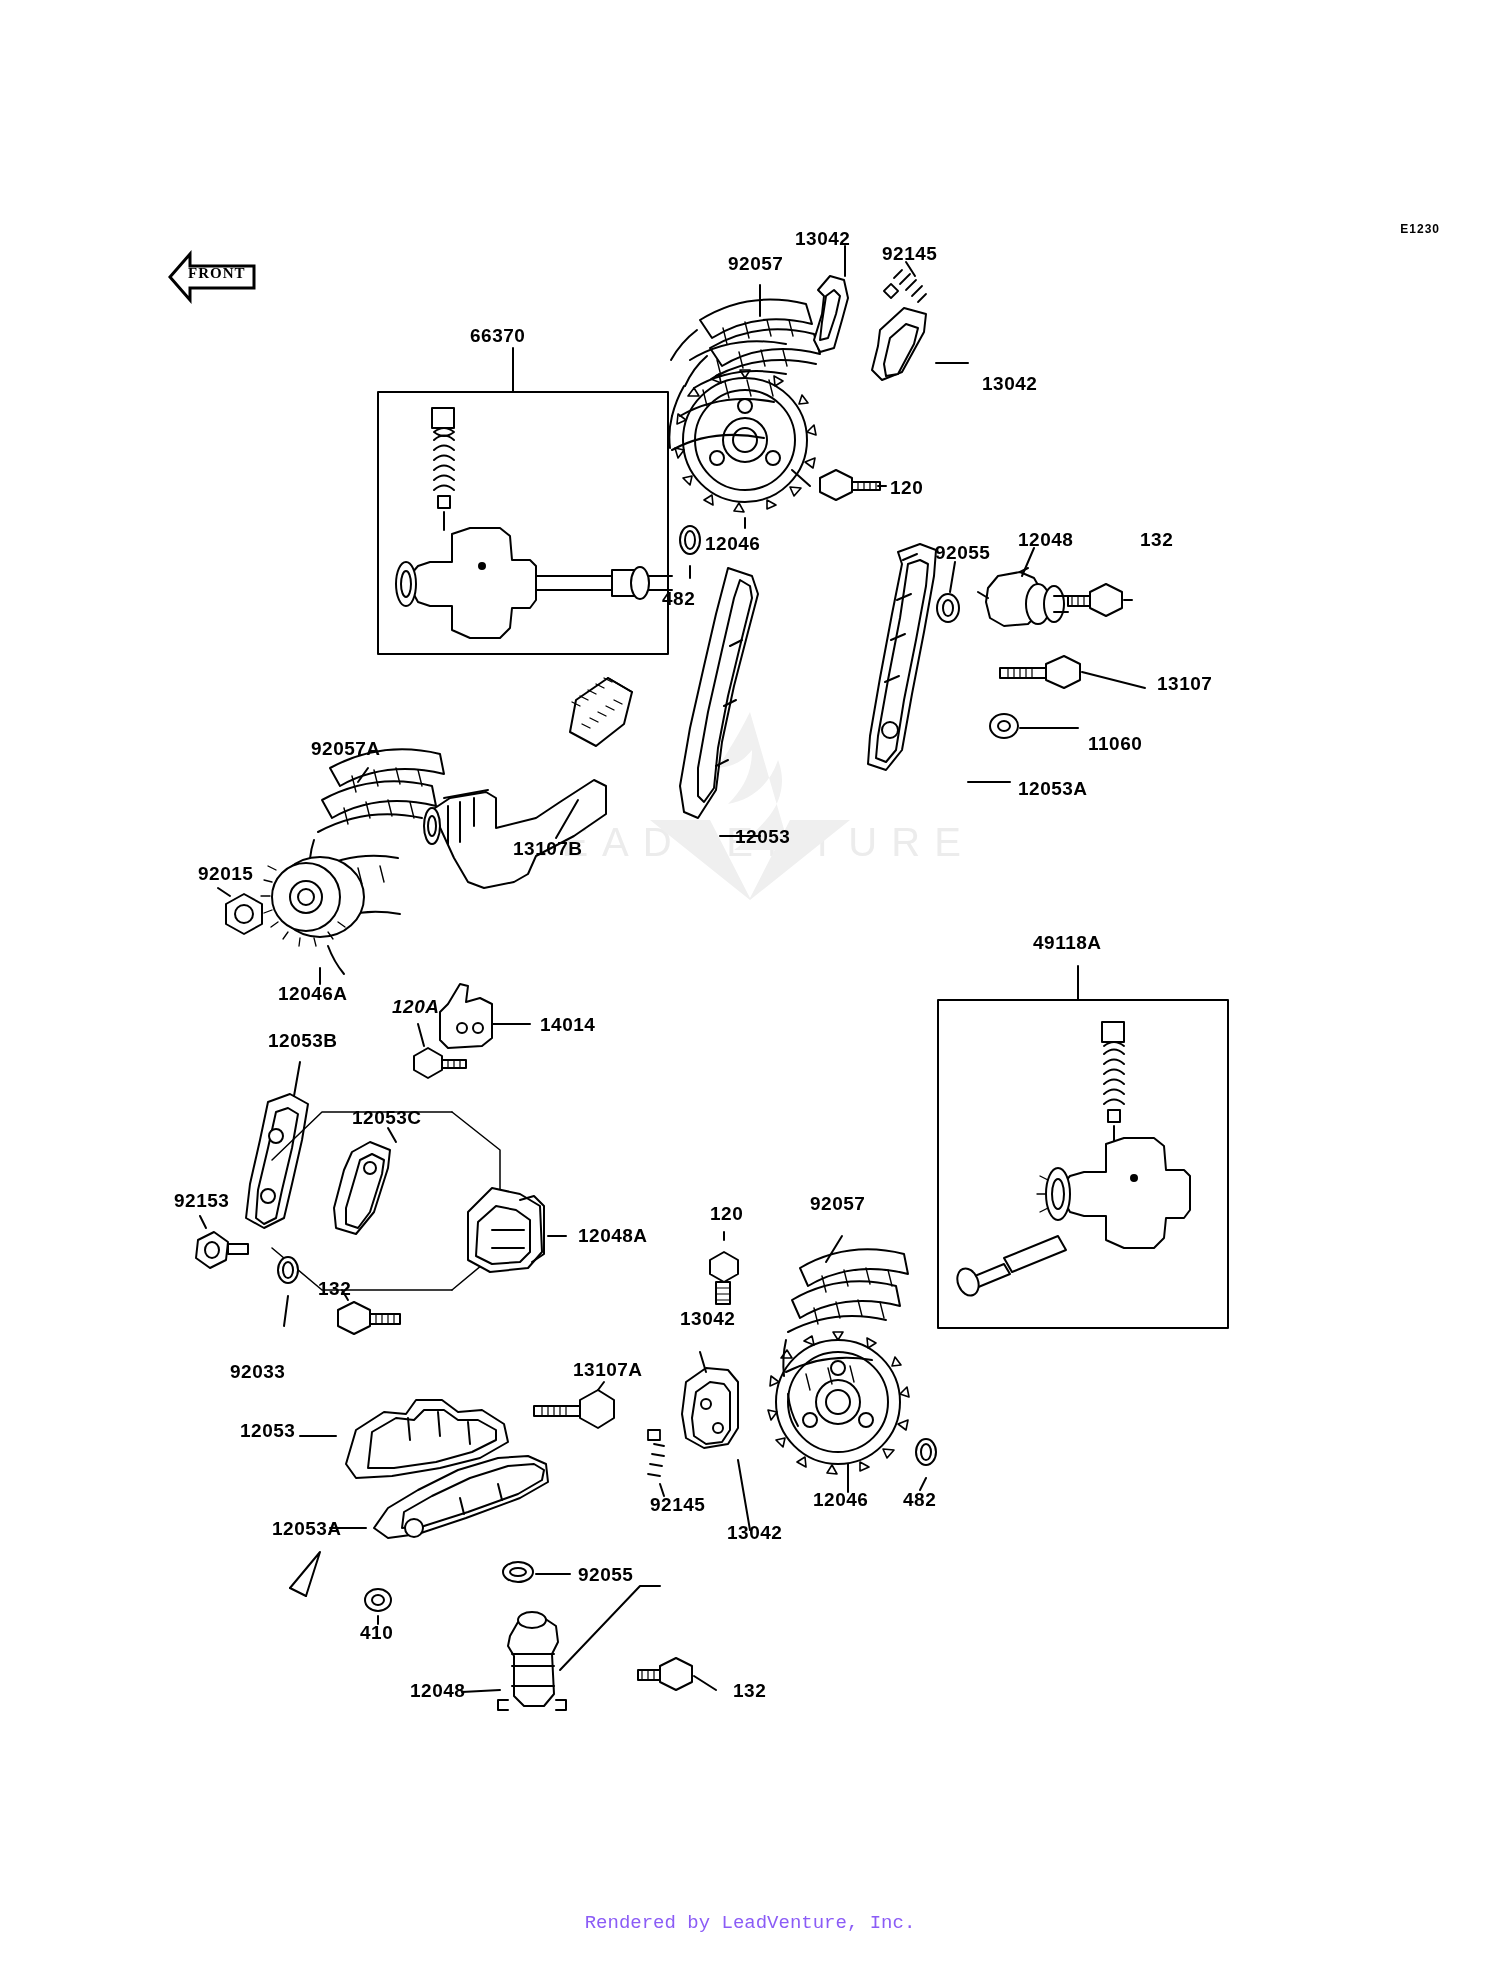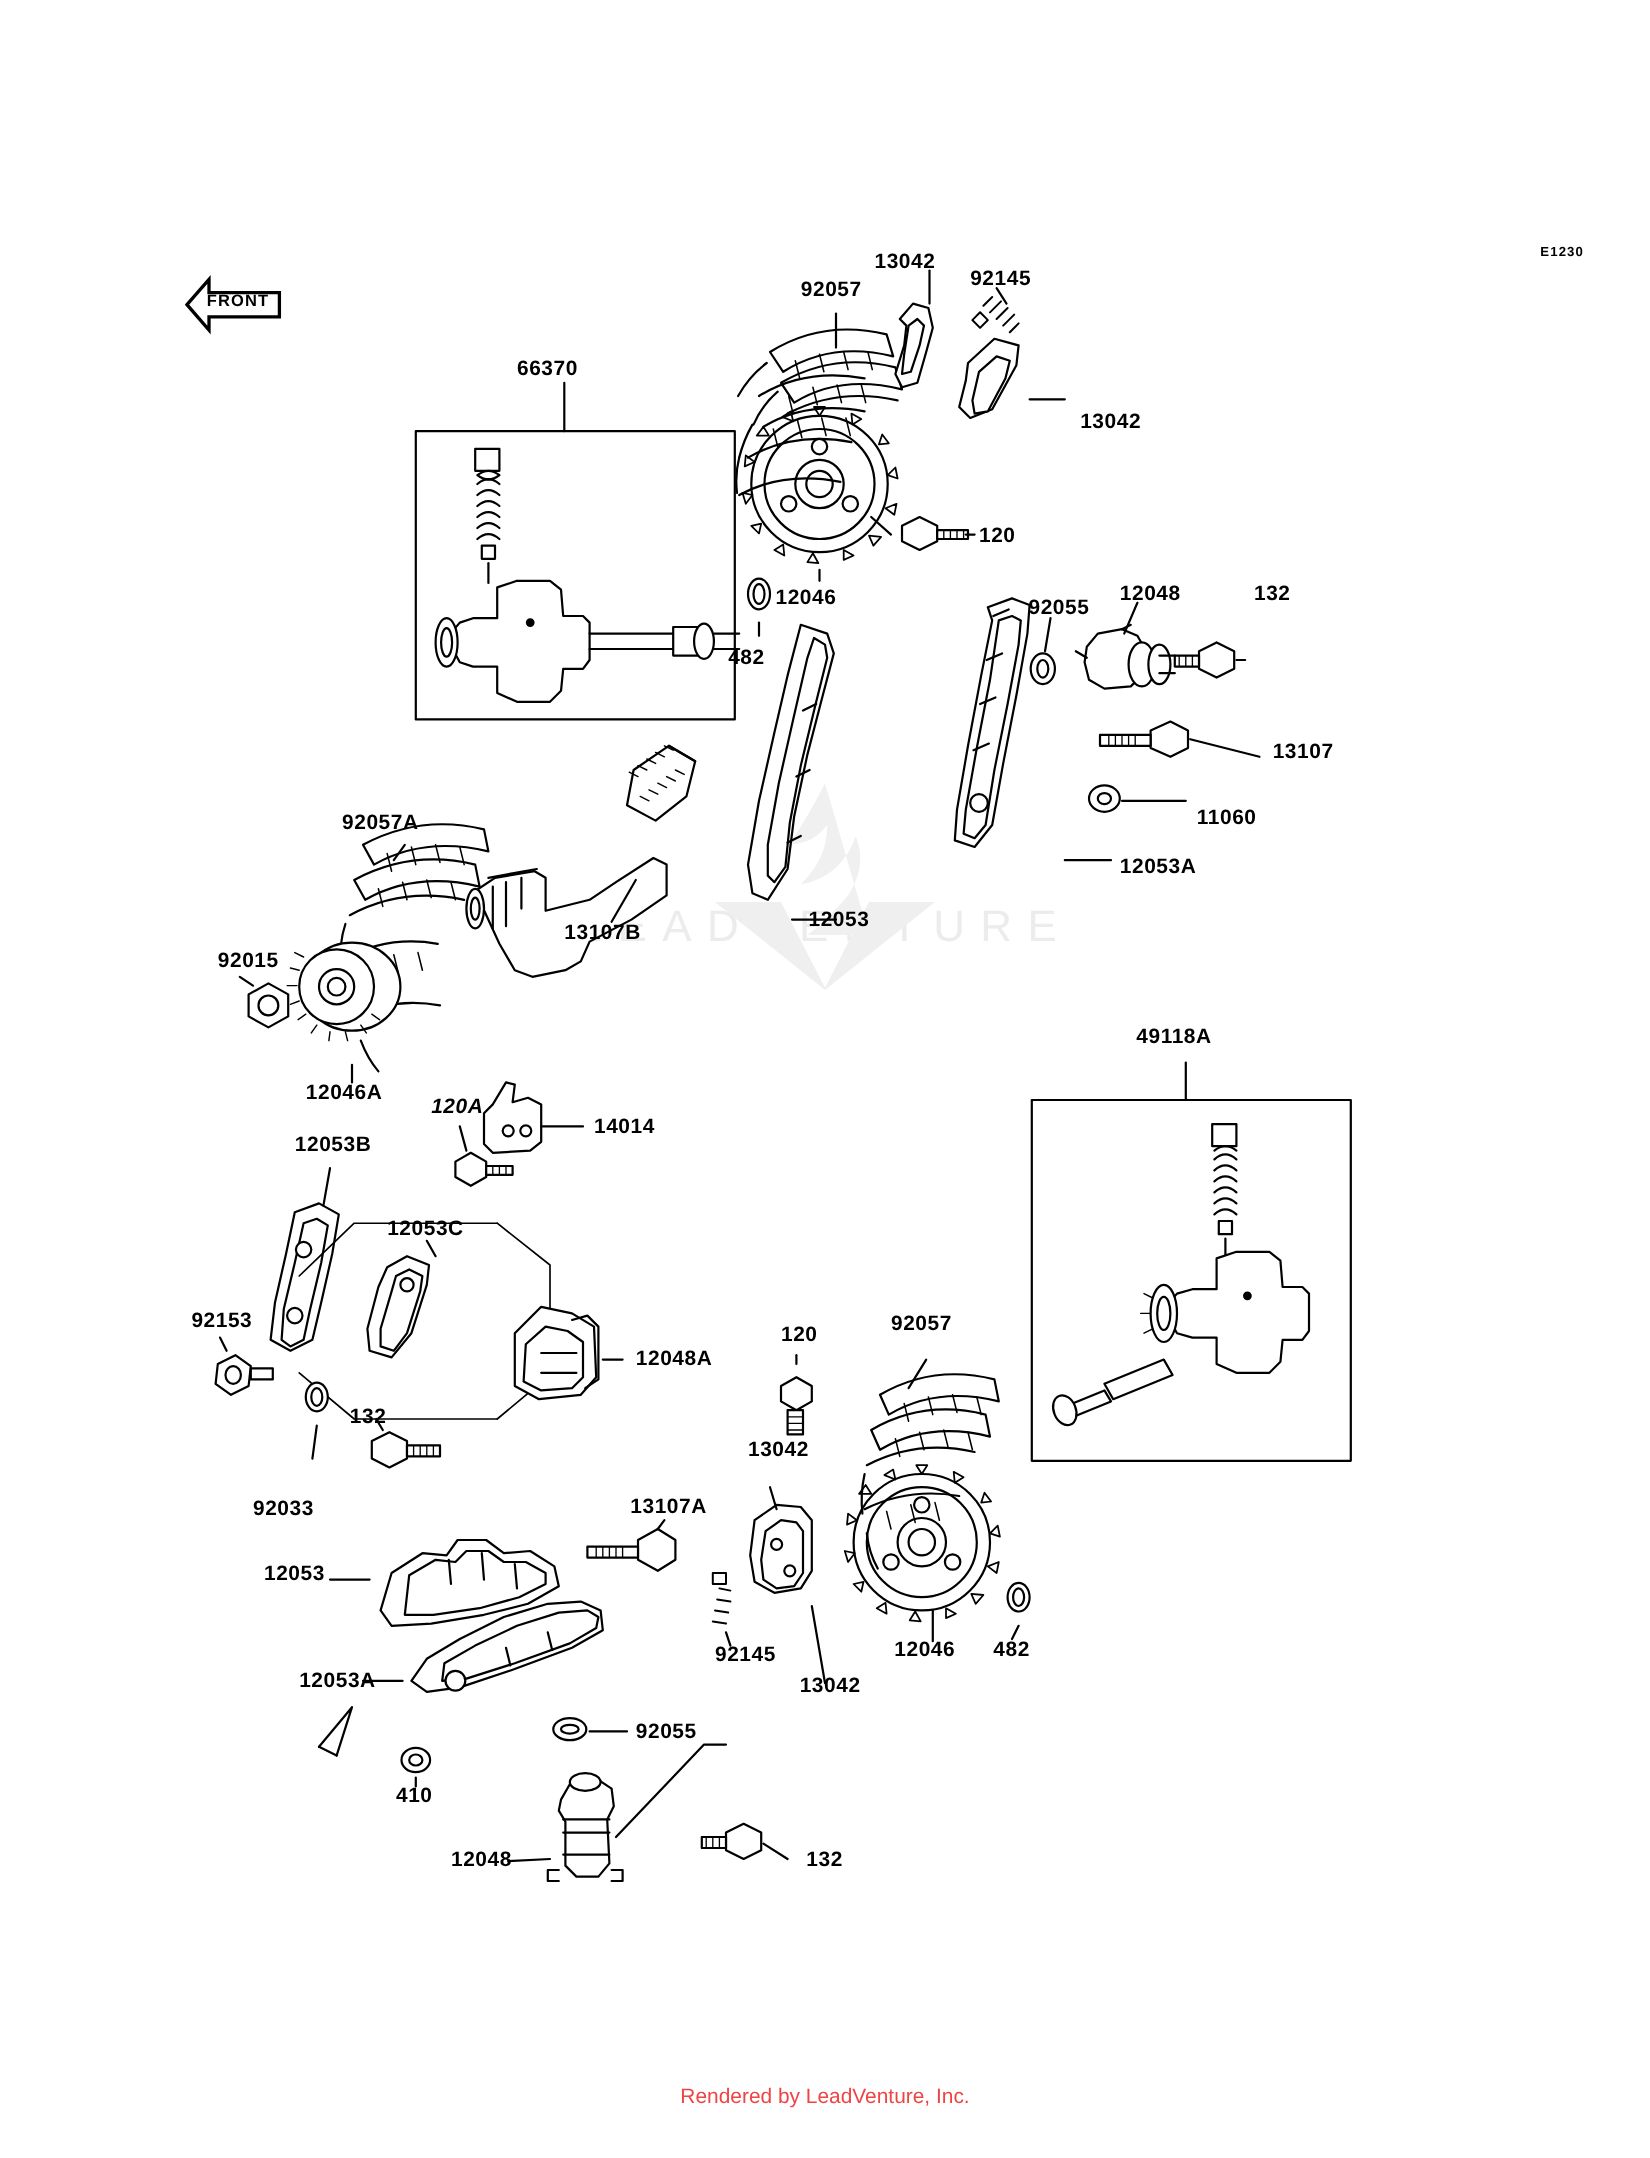--- a/index.html
+++ b/index.html
@@ -41,26 +41,26 @@
     right: 60px;
     top: 222px;
     font-family: "Liberation Sans", sans-serif;
     font-weight: bold;
     font-size: 12px;
     letter-spacing: 1px;
   }
   .footer {
     position: absolute;
     left: 0;
-    bottom: 44px;
+    bottom: 28px;
     width: 100%;
     text-align: center;
-    font-family: Liberation Sans, sans-serif;
+    font-family: Liberation Mono, monospace;
     font-size: 19px;
-    color: #ef4444;
+    color: #8b5cf6;
   }
   .watermark {
     position: absolute;
     left: 0;
     top: 820px;
     width: 1500px;
     text-align: center;
     pointer-events: none;
     user-select: none;
   }
@@ -82,21 +82,21 @@
     position: absolute;
     left: 168px;
     top: 248px;
     width: 90px;
     height: 58px;
   }
   .front-badge .fb-text {
     position: absolute;
     left: 20px;
     top: 17px;
-    font-family: Liberation Sans, sans-serif;
+    font-family: Liberation Serif, serif;
     font-weight: bold;
     font-size: 15px;
     letter-spacing: 1px;
     text-align: right;
   }
 </style>
 </head>
 <body>
 
 <div id="sheet">

